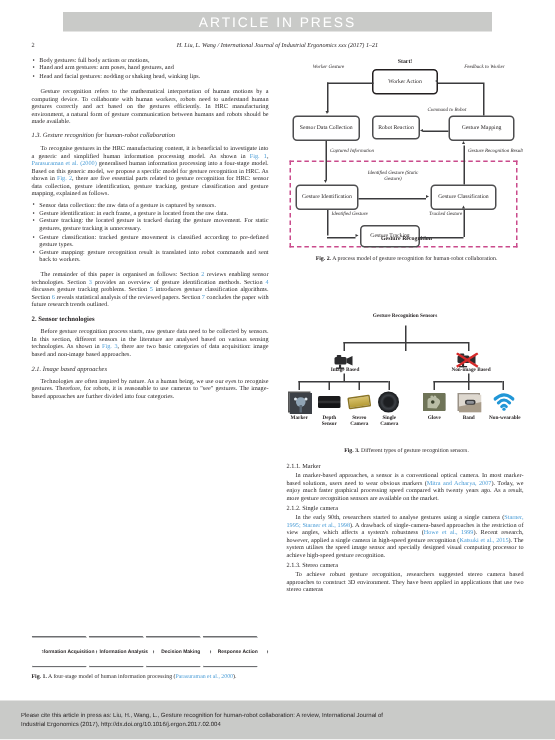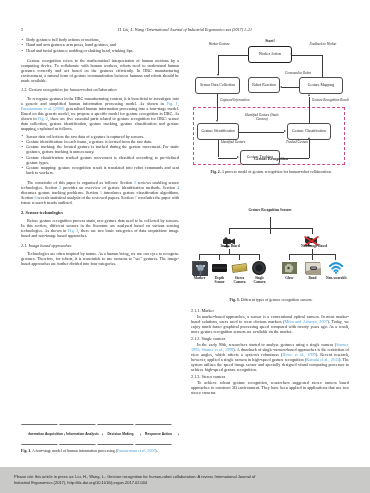--- a/index.html
+++ b/index.html
@@ -156,20 +156,23 @@
     font-family:"Liberation Sans", sans-serif;
     font-size:4.0px; line-height:6px; color:#231f20;
     padding:0 14px;
   }
 </style>
 </head>
 <body>
 
 <div class="page">
 
+  <div class="aip-banner">
+    <div class="aip-text">ARTICLE IN PRESS</div>
+  </div>
 
   <div class="folio">2</div>
   <div class="runhead">H. Liu, L. Wang / International Journal of Industrial Ergonomics xxx (2017) 1–21</div>
 
   <div class="col-left">
 
     <ul class="bullets">
       <li>Body gestures: full body actions or motions,</li>
       <li>Hand and arm gestures: arm poses, hand gestures, and</li>
       <li>Head and facial gestures: nodding or shaking head, winking lips.</li>

